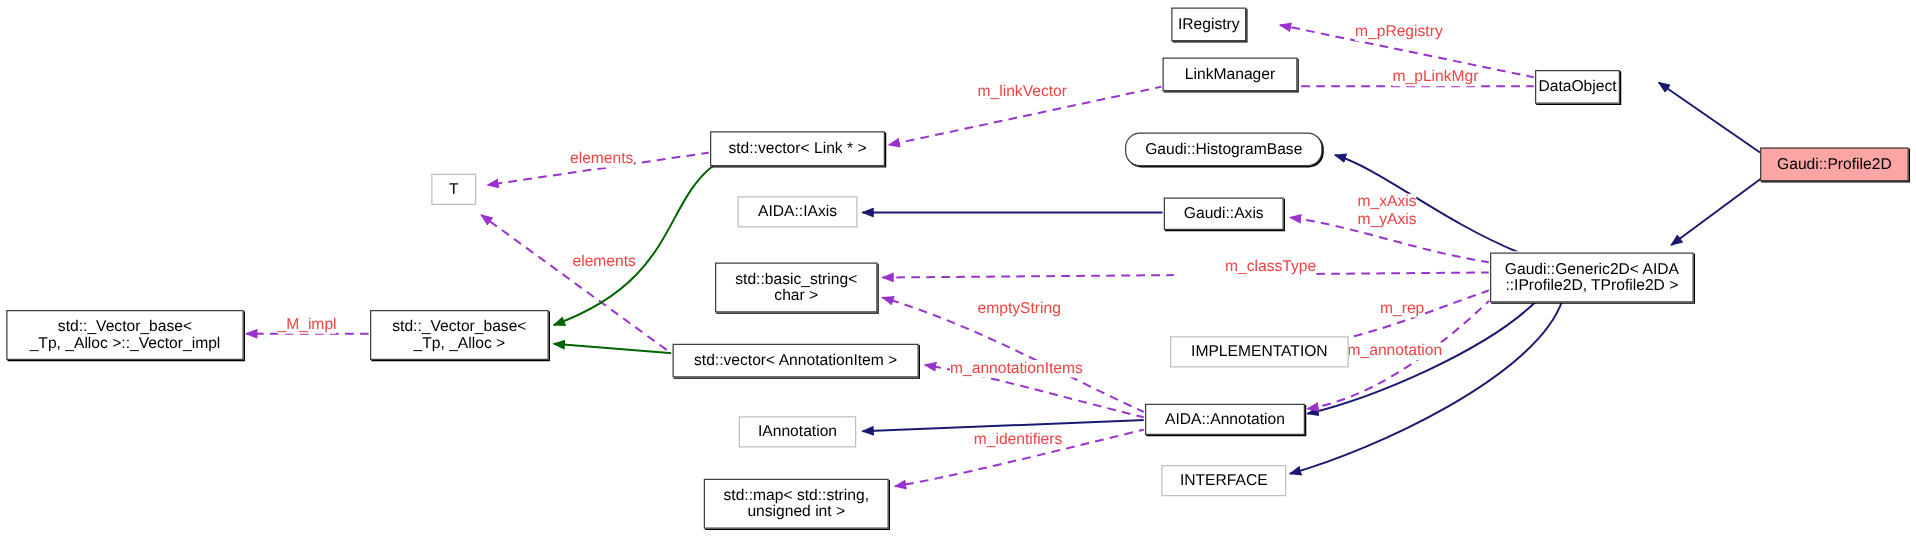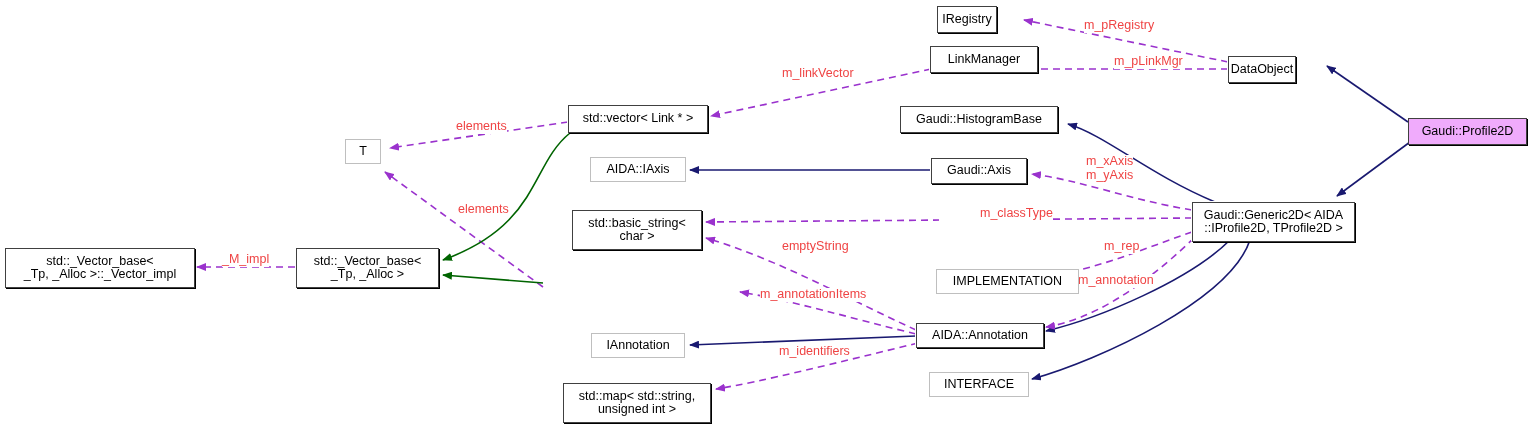--- a/index.html
+++ b/index.html
@@ -41,21 +41,21 @@
     border: 1px solid #404040;
     box-shadow: 1px 1px 0 0 #000000, -1px -1px 0 0 #ffffff;
   }
   
   .node.unlinked {
     border: 1px solid #bfbfbf;
   }
   
   .node.current {
     border: 1px solid #404040;
-    background: #f0abfc;
+    background: #fca5a5;
     box-shadow: 1px 1px 0 0 #000000;
   }
   .edge-label {
     position: absolute;
     font-size: 12.5px;
     line-height: 13.5px;
     color: #ef4444;
     background: #ffffff;
     white-space: pre;
     text-align: center;
@@ -147,21 +147,21 @@
   </div>
 
   <div class="node current" style="left:1408px; top:118px; width:119px; height:27px;">
     <span>Gaudi::Profile2D</span>
   </div>
 
   <div class="node linked" style="left:568px; top:105px; width:140px; height:28px;">
     <span>std::vector&lt; Link * &gt;</span>
   </div>
 
-  <div class="node linked" style="left:900px; top:106px; width:158px; height:27px;">
+  <div class="node linked" style="left:900px; top:106px; width:158px; height:27px;border-radius:12px;">
     <span>Gaudi::HistogramBase</span>
   </div>
 
   <div class="node unlinked" style="left:345px; top:139px; width:36px; height:25px;">
     <span>T</span>
   </div>
 
   <div class="node unlinked" style="left:590px; top:157px; width:96px; height:25px;">
     <span>AIDA::IAxis</span>
   </div>
@@ -183,20 +183,23 @@
   <div class="node linked" style="left:5px; top:248px; width:190px; height:40px;">
     <span>std::_Vector_base&lt;
 _Tp, _Alloc &gt;::_Vector_impl</span>
   </div>
 
   <div class="node linked" style="left:296px; top:248px; width:143px; height:40px;">
     <span>std::_Vector_base&lt;
 _Tp, _Alloc &gt;</span>
   </div>
 
+  <div class="node linked" style="left:538px; top:275px; width:197px; height:27px;">
+    <span>std::vector&lt; AnnotationItem &gt;</span>
+  </div>
 
   <div class="node unlinked" style="left:936px; top:269px; width:143px; height:25px;">
     <span>IMPLEMENTATION</span>
   </div>
 
   <div class="node linked" style="left:916px; top:323px; width:128px; height:25px;">
     <span>AIDA::Annotation</span>
   </div>
 
   <div class="node unlinked" style="left:591px; top:333px; width:94px; height:25px;">

